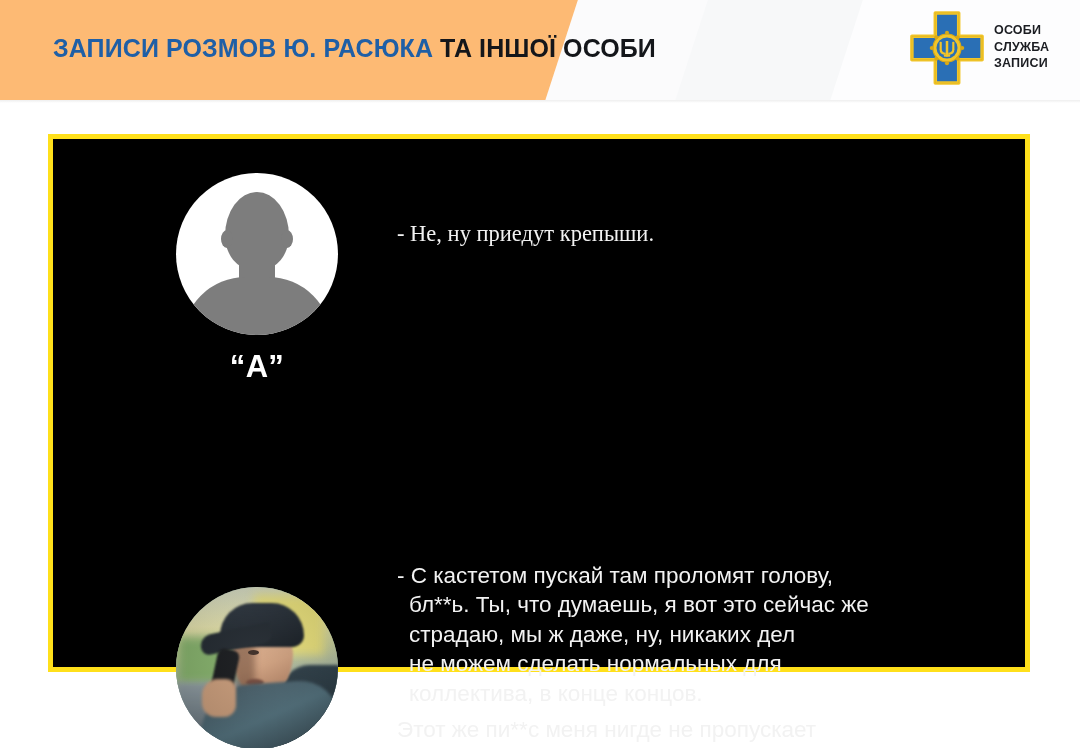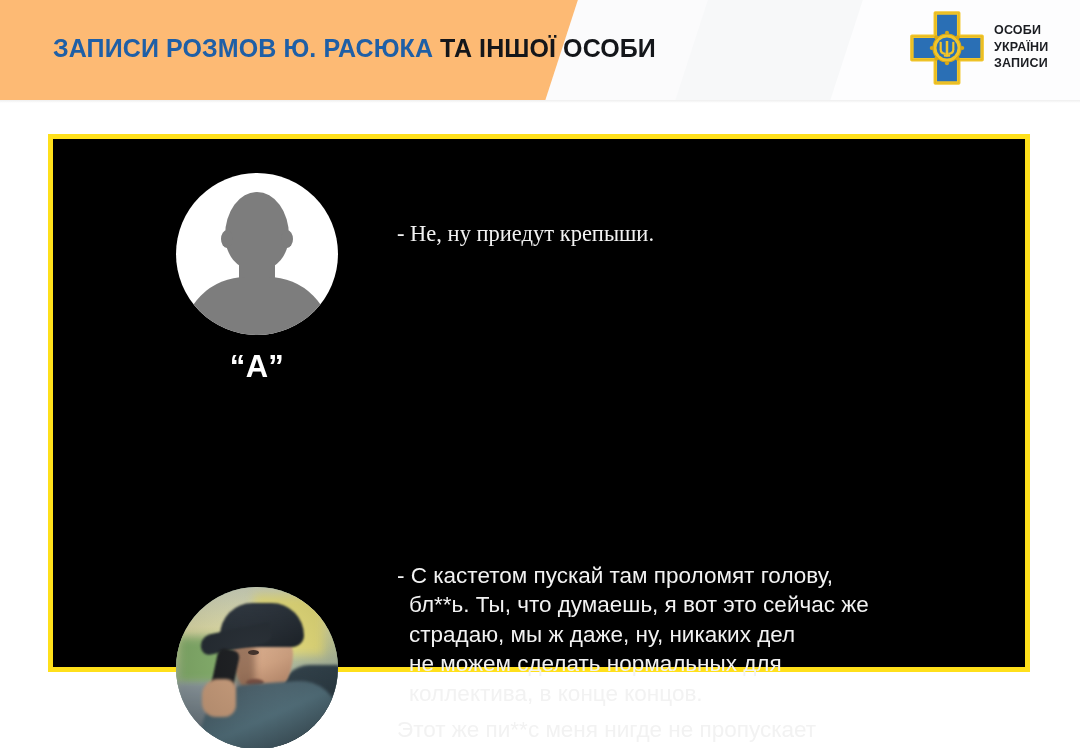--- a/index.html
+++ b/index.html
@@ -346,21 +346,21 @@
           <rect x="40.5" y="42" width="2.8" height="11" rx="1"></rect>
           <rect x="56.7" y="42" width="2.8" height="11" rx="1"></rect>
           <path d="M40.5 52 Q40.5 59 48.4 59 L48.4 56 Q43.3 56 43.3 52 Z"></path>
           <path d="M59.5 52 Q59.5 59 51.6 59 L51.6 56 Q56.7 56 56.7 52 Z"></path>
           <rect x="46" y="58.5" width="8" height="2.6"></rect>
         </g>
       </g>
     </svg>
     <div class="logo-text">
       <div>ОСОБИ</div>
-      <div>УКРАЇНИ</div>
+      <div>СЛУЖБА</div>
       <div>ЗАПИСИ</div>
     </div>
   </div>
 </div>
 <div class="header-shadow"></div>
 
 <div class="card">
 
   <div class="speaker-block speaker-a">
     <div class="avatar-col avatar-a-col">

